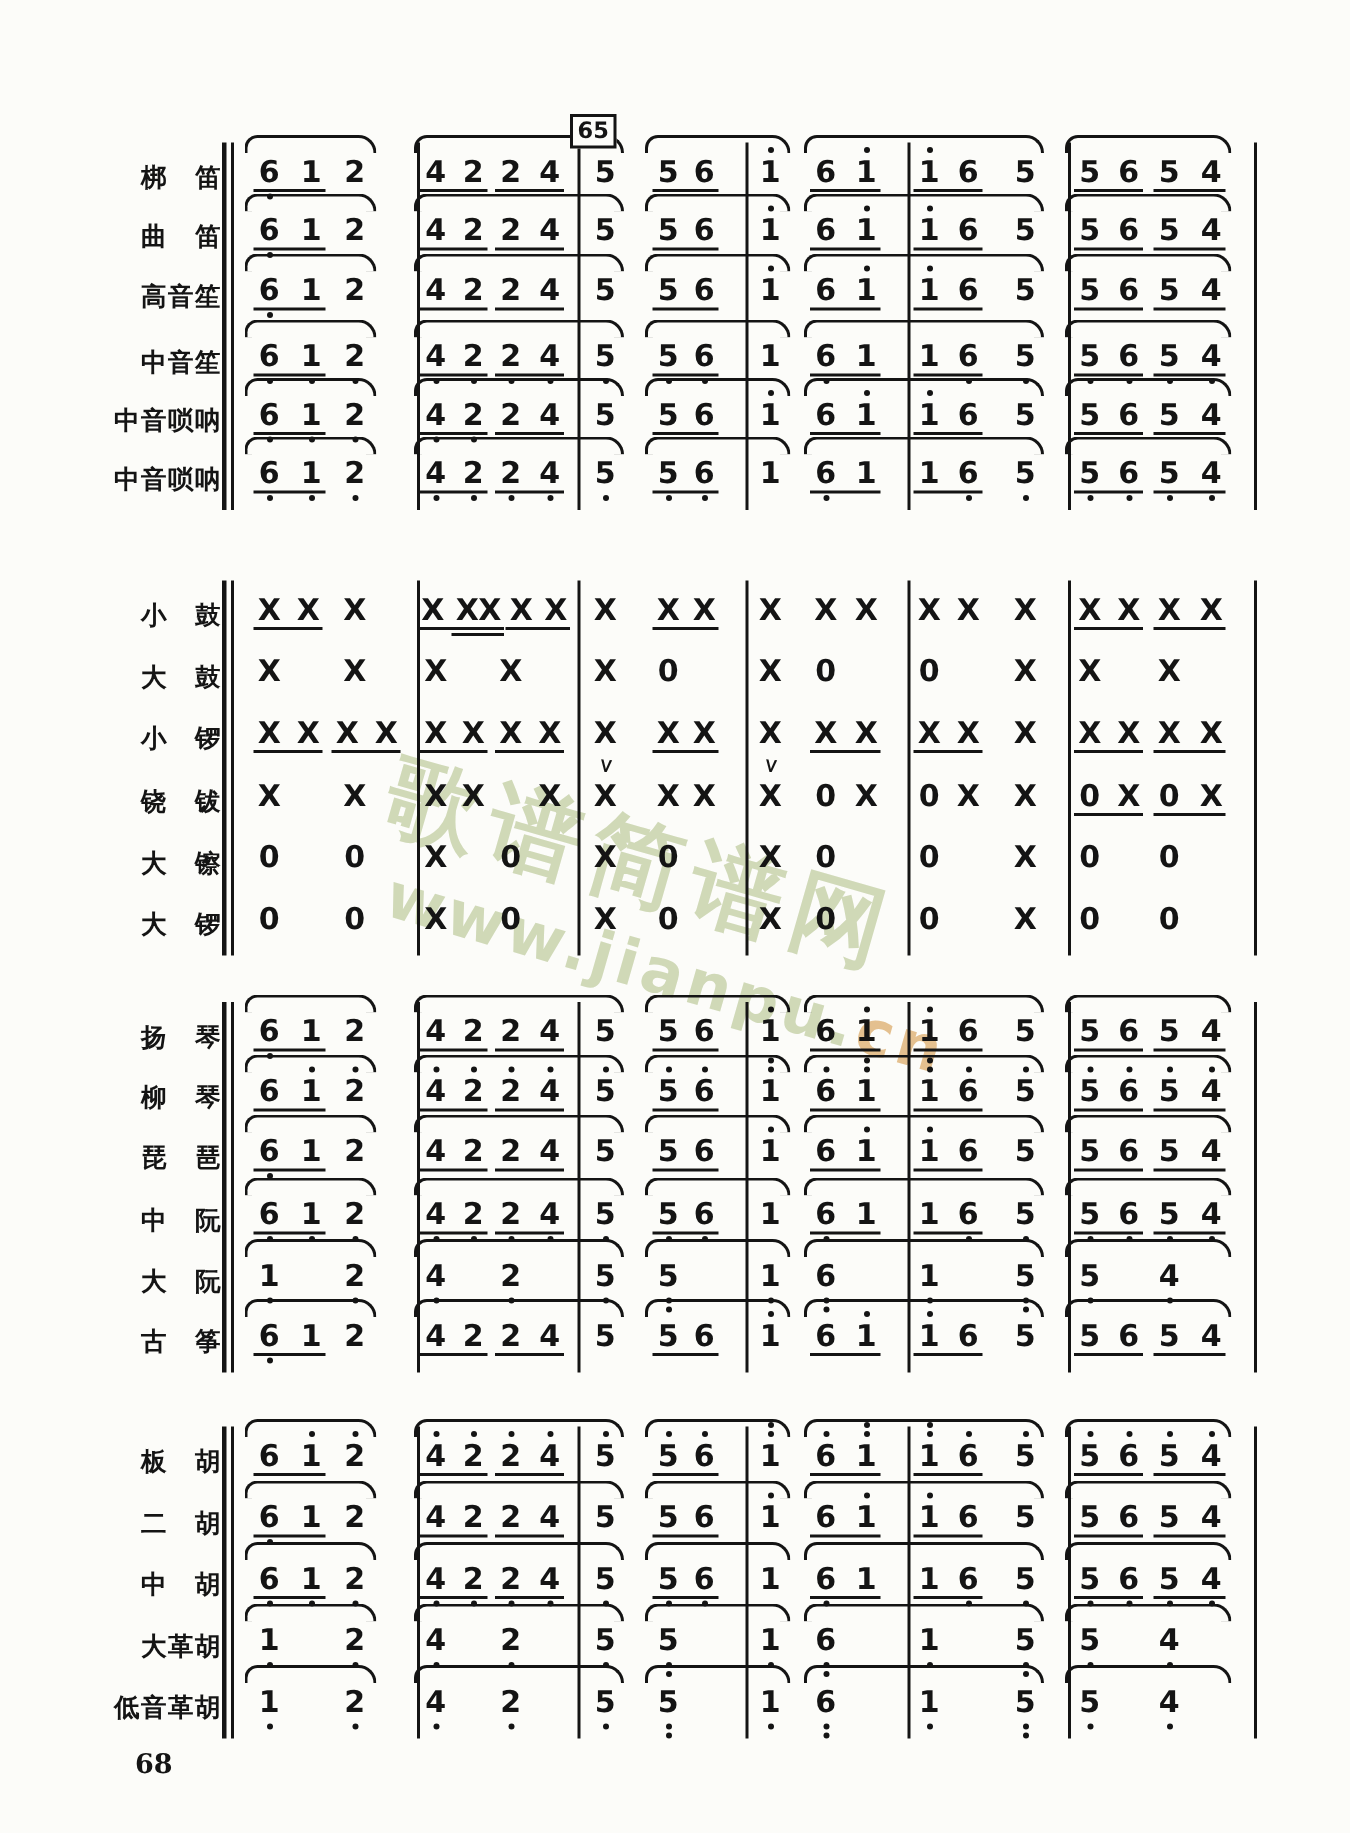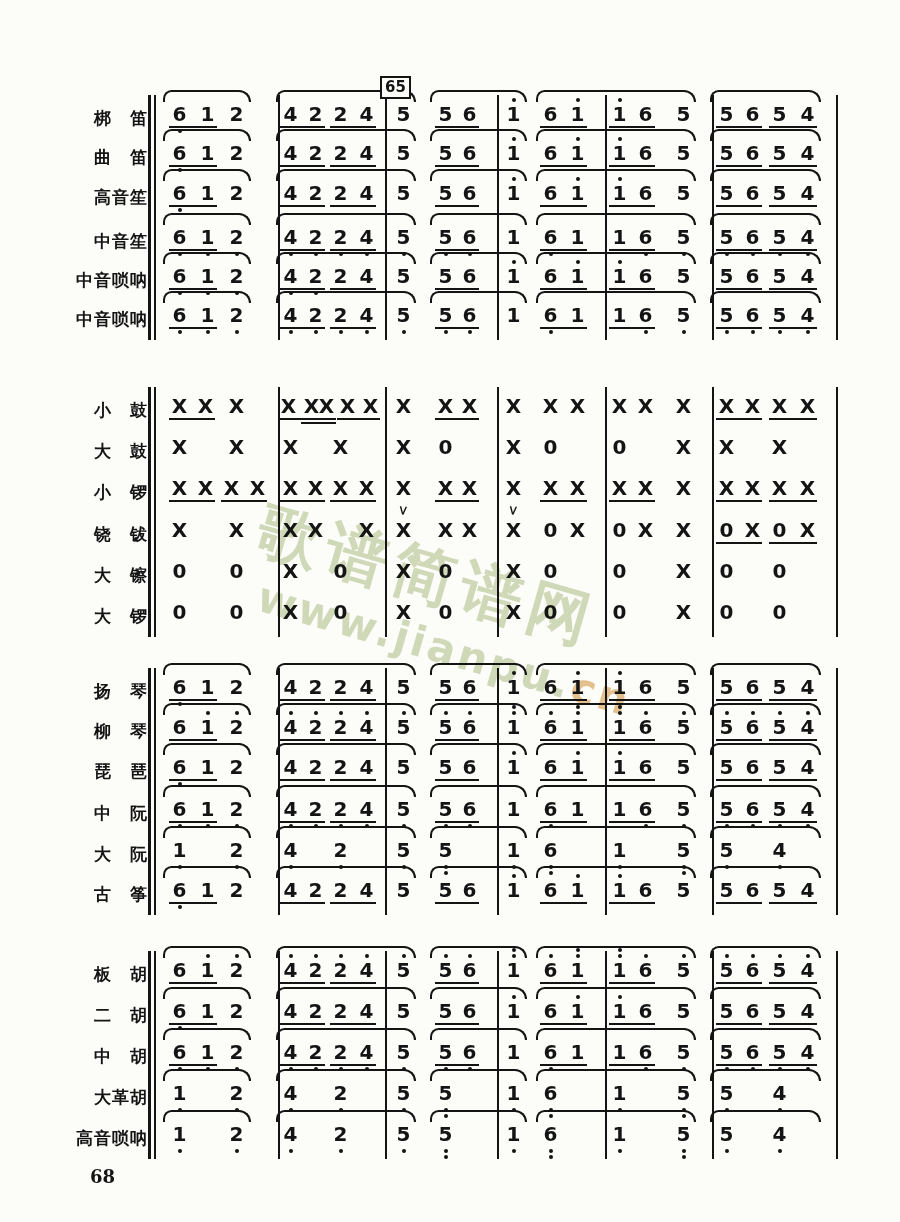--- a/index.html
+++ b/index.html
@@ -918,21 +918,21 @@
         <div class="dot" style="left: 618px; top: 27px;"></div>
         <div class="note" style="left: 674px;">5</div>
         <div class="dot" style="left: 682px; top: 27px;"></div>
         <div class="dot" style="left: 682px; top: 33px;"></div>
         <div class="note" style="left: 717px;">5</div>
         <div class="dot" style="left: 725px; top: 27px;"></div>
         <div class="note" style="left: 770px;">4</div>
         <div class="dot" style="left: 778px; top: 27px;"></div>
       </div>
       <div class="row" style="top: 1122px;">
-        <div class="label">高音唢呐</div>
+        <div class="label">低音革胡</div>
         <div class="arc" style="left: 163px; width: 84px;"></div>
         <div class="arc" style="left: 276px; width: 136px;"></div>
         <div class="arc" style="left: 430px; width: 93px;"></div>
         <div class="arc" style="left: 536px; width: 156px;"></div>
         <div class="arc" style="left: 710px; width: 107px;"></div>
         <div class="note" style="left: 170px;">1</div>
         <div class="dot" style="left: 178px; top: 27px;"></div>
         <div class="note" style="left: 227px;">2</div>
         <div class="dot" style="left: 235px; top: 27px;"></div>
         <div class="note" style="left: 281px;">4</div>

